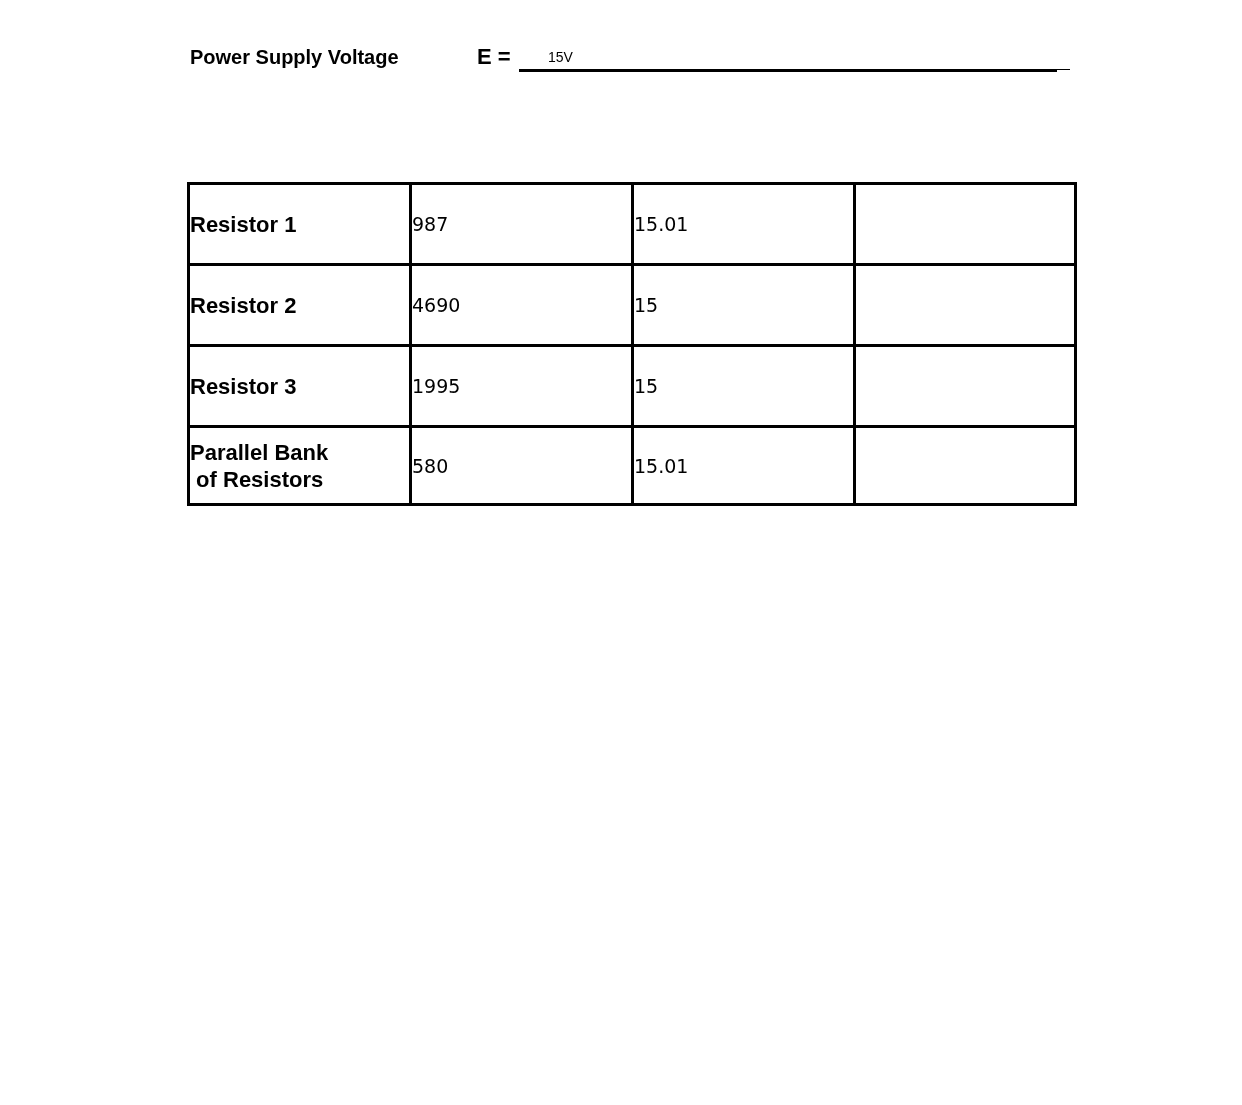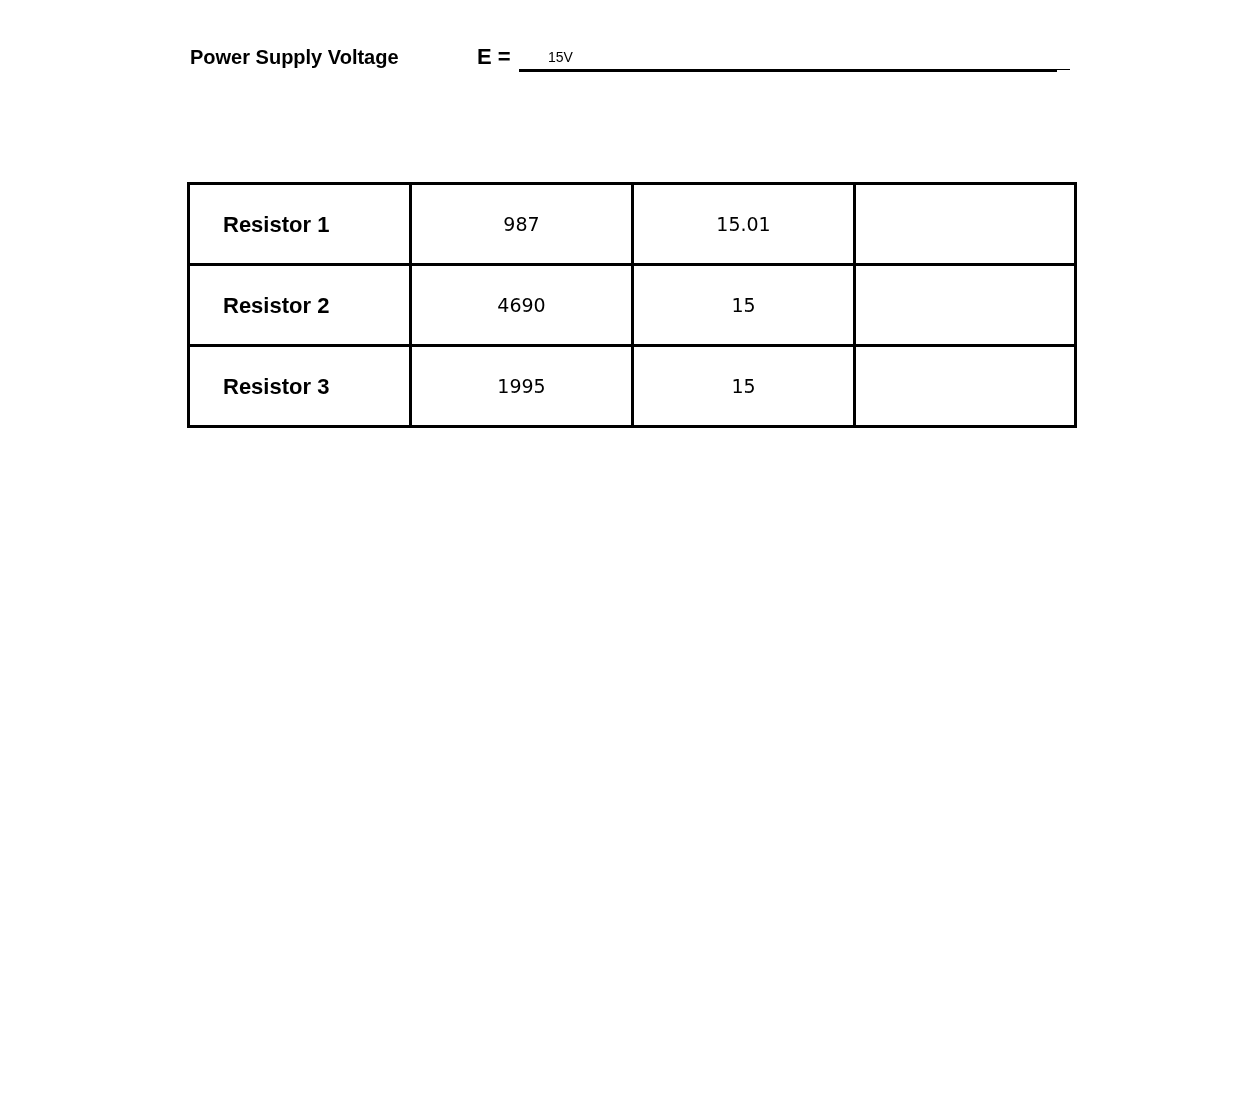--- a/index.html
+++ b/index.html
@@ -91,25 +91,25 @@
       text-align: center;
     }
     th.col-header span { display: block; }
     td.row-label {
       font-weight: bold;
       font-size: 22px;
       line-height: 27px;
       text-align: left;
       padding-left: 13px;
     }
-    td.row-label span { display: block; margin-left: 33px; }
+    td.row-label span { display: block; }
     td.value-cell {
       font-family: "DejaVu Sans", sans-serif;
       font-size: 19px;
-      text-align: center;
+      text-align: left;
     }
   </style>
 </head>
 <body>
 
 <div class="supply-line">
   <span class="supply-label">Power Supply Voltage</span>
   <span class="supply-eq">E =</span>
   <div class="supply-value-field">
     <span class="supply-value">15V</span>
@@ -146,14 +146,23 @@
 
   <tr class="body-row">
     <td class="row-label">
       <span>Resistor 3</span>
     </td>
     <td class="value-cell">1995</td>
     <td class="value-cell">15</td>
     <td class="value-cell"></td>
   </tr>
 
+  <tr class="last-row">
+    <td class="row-label">
+      <span>Parallel Bank</span>
+      <span style="white-space:pre;"> of Resistors</span>
+    </td>
+    <td class="value-cell">580</td>
+    <td class="value-cell">15.01</td>
+    <td class="value-cell"></td>
+  </tr>
 </tbody>
   </table>
 
 </body></html>

